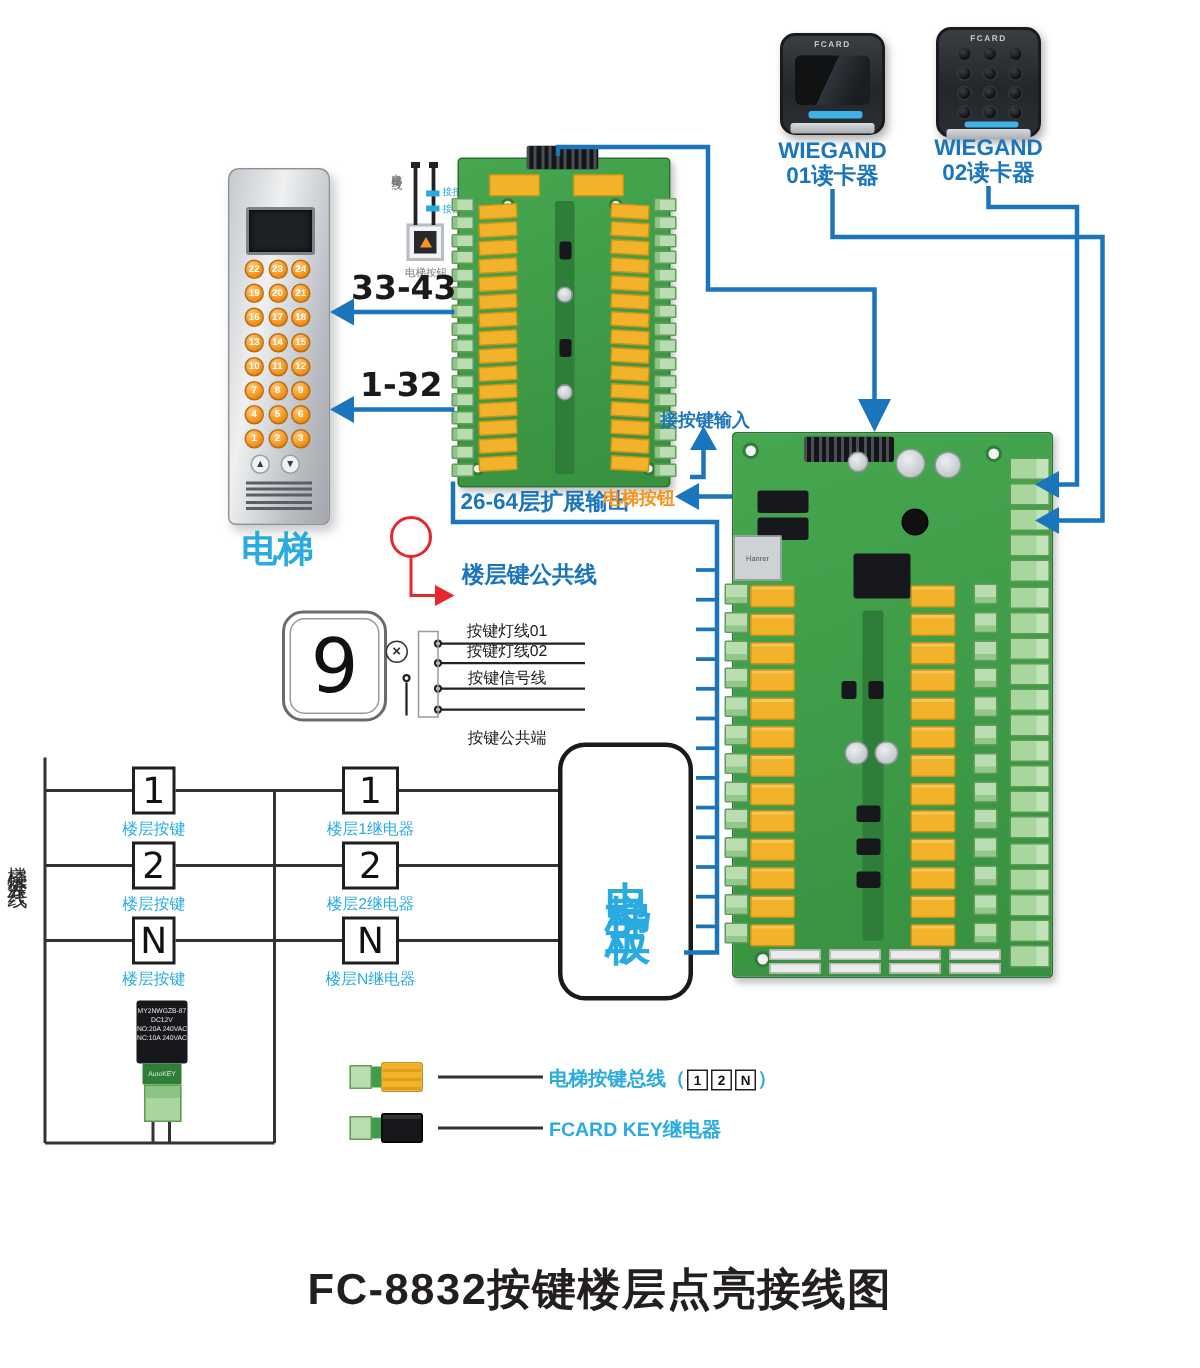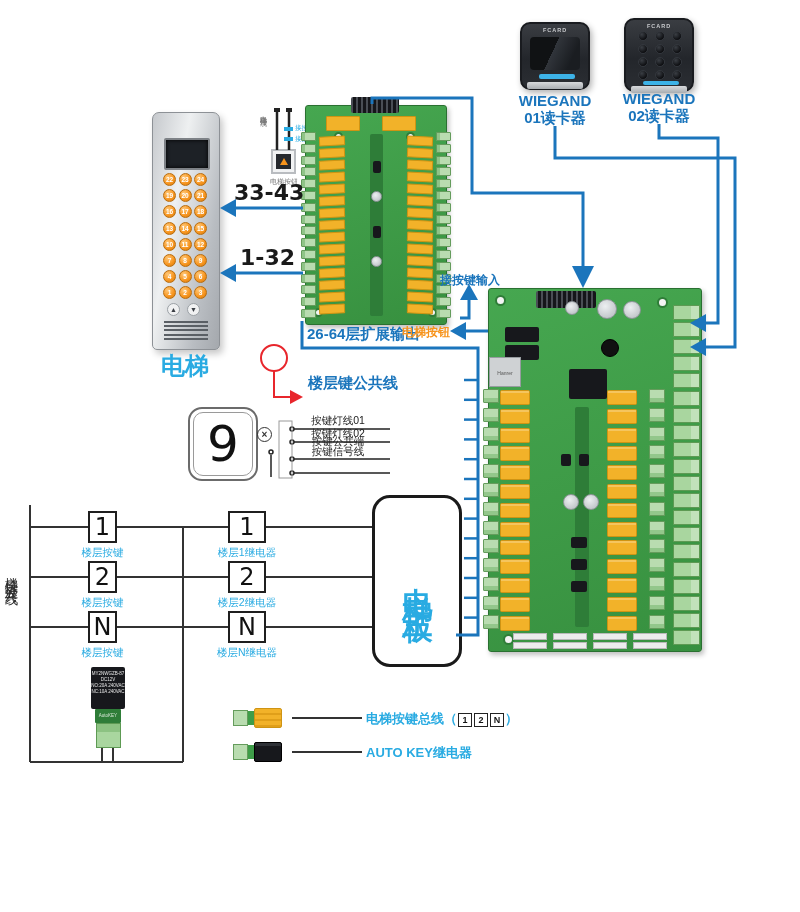--- a/index.html
+++ b/index.html
@@ -393,21 +393,21 @@
   <div class="annot-orange" style="left:402px;top:324px;font-size:12px">电梯按钮</div>
   <div class="annot-blue" style="left:308px;top:374px;font-size:15px">楼层键公共线</div>
 
   <div class="abs" id="btn9">
     <div class="abs" id="btn9-inner">9</div>
   </div>
   <div class="abs" id="btn9-cross">×</div>
   <div class="wire9-label" style="top:414px">按键灯线01</div>
   <div class="wire9-label" style="top:427px">按键灯线02</div>
   <div class="wire9-label" style="top:445px">按键信号线</div>
-  <div class="wire9-label" style="top:435px">按键公共端</div>
+  <div class="wire9-label" style="top:485px">按键公共端</div>
 
   <div class="abs" id="common-label">楼层键公共线</div>
 
   <div class="fbox btn" style="top:511px">1</div>
   <div class="flabel b" style="top:546px">楼层按键</div>
   <div class="fbox rly" style="top:511px">1</div>
   <div class="flabel r" style="top:546px">楼层1继电器</div>
 
   <div class="fbox btn" style="top:561px">2</div>
   <div class="flabel b" style="top:596px">楼层按键</div>
@@ -434,22 +434,23 @@
 
   <div class="lg-term" style="left:233px;top:710px"></div>
   <div class="lg-pcb" style="left:248px;top:711px"></div>
   <div class="lg-body" id="lg1-body" style="left:254px;top:708px"></div>
   <div class="lg-label" style="left:366px;top:710px">
     <span>电梯按键总线（</span><span><span class="nbox">1</span><span class="nbox">2</span><span class="nbox">N</span></span><span>）</span>
   </div>
   <div class="lg-term" style="left:233px;top:744px"></div>
   <div class="lg-pcb" style="left:248px;top:745px"></div>
   <div class="lg-body" id="lg2-body" style="left:254px;top:742px"></div>
-  <div class="lg-label" style="left:366px;top:744px">AUTO KEY继电器</div>
-
+  <div class="lg-label" style="left:366px;top:744px">FCARD KEY继电器</div>
+
+  <div class="abs" id="title">FC-8832按键楼层点亮接线图</div>
 
   <svg id="wires" width="800" height="912" viewBox="0 0 800 912">
 
     <g stroke="#1b75bc" stroke-width="3" fill="none">
       <path d="M372 104 V98 H472 V193 H583 V268"></path>
       <path d="M555 126 V158 H735 V347 H704"></path>
       <path d="M659 124 V138 H718 V323 H704"></path>
       <path d="M460 318 H469 V298"></path>
       <path d="M488 331 H464"></path>
       <path d="M302 321 V348 H478 V635 H456"></path>

